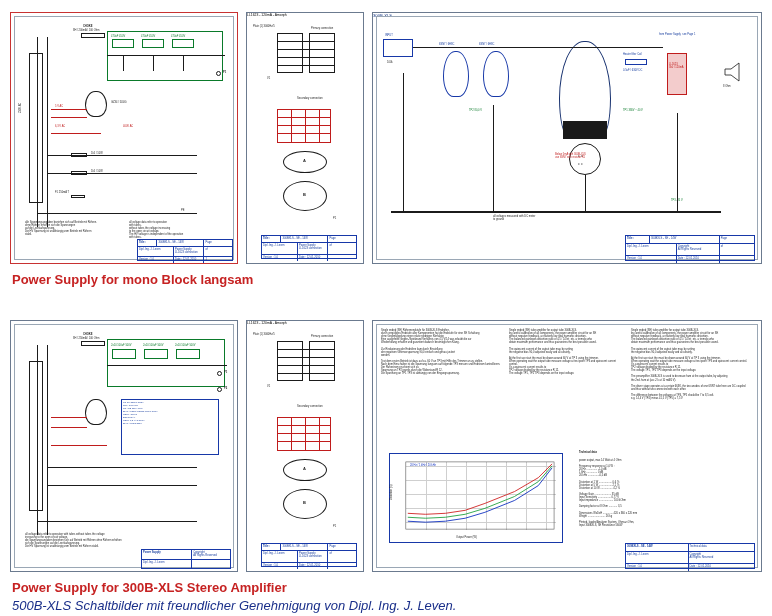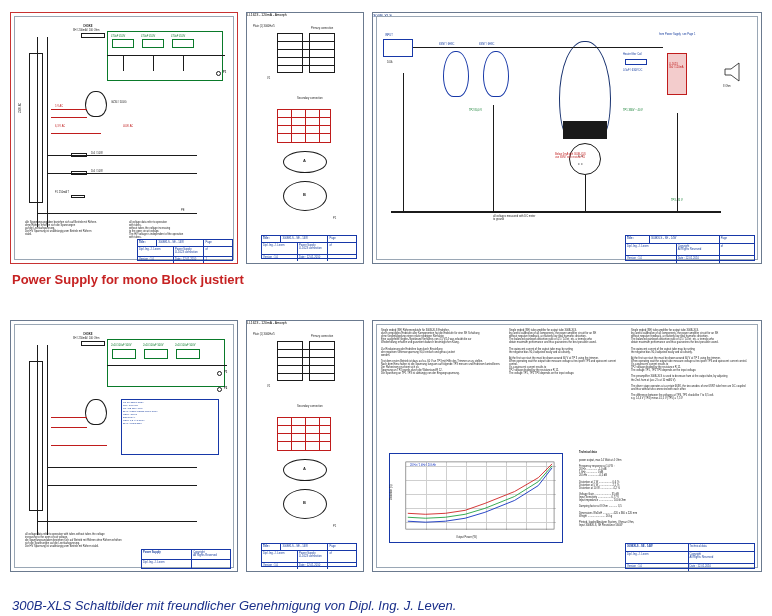--- a/index.html
+++ b/index.html
@@ -259,21 +259,21 @@
         <div class="c" style="width:34px;">of</div>
       </div>
       <div class="row" style="height:7px;">
         <div class="c" style="width:50px;">Version : 1.0</div>
         <div class="c" style="width:42px;">Date : 12.01.2010</div>
         <div class="c" style="width:34px;"></div>
       </div>
     </div>
   </div>
 
-  <div class="cap red" style="left:12px;top:272px;font-size:13px;">Power Supply for mono Block justiert</div>
+  <div class="cap red" style="left:12px;top:272px;font-size:13px;">Power Supply for mono Block langsam</div>
 
   <div class="sheet" style="left:10px;top:320px;width:228px;height:252px;">
     <div class="inner"></div>
 
     <div class="t b" style="left:72px;top:12px;">CHOKE</div>
     <div class="t" style="left:62px;top:16px;">8H / 250mA / 100 Ohm</div>
     <div class="box" style="left:70px;top:20px;width:24px;height:5px;"></div>
 
     <div class="box grn" style="left:96px;top:18px;width:118px;height:48px;"></div>
     <div class="box grn" style="left:101px;top:28px;width:24px;height:10px;"></div>
@@ -497,15 +497,16 @@
         <div class="c" style="width:66px;white-space:pre-line;">Copyright
 All Rights Reserved</div>
       </div>
       <div class="row" style="height:7px;">
         <div class="c" style="width:62px;">Version : 1.0</div>
         <div class="c" style="width:66px;">Date : 12.01.2010</div>
       </div>
     </div>
   </div>
 
-  <div class="cap" style="left:12px;top:598px;font-size:13px;">300B-XLS Schaltbilder mit freundlicher Genehmigung von Dipl. Ing. J. Leven.</div>
+  <div class="cap red" style="left:12px;top:580px;font-size:13px;">Power Supply for 300B-XLS Stereo Amplifier</div>
+  <div class="cap" style="left:12px;top:598px;font-size:13px;">500B-XLS Schaltbilder mit freundlicher Genehmigung von Dipl. Ing. J. Leven.</div>
 
 </div>
 
 </body></html>

